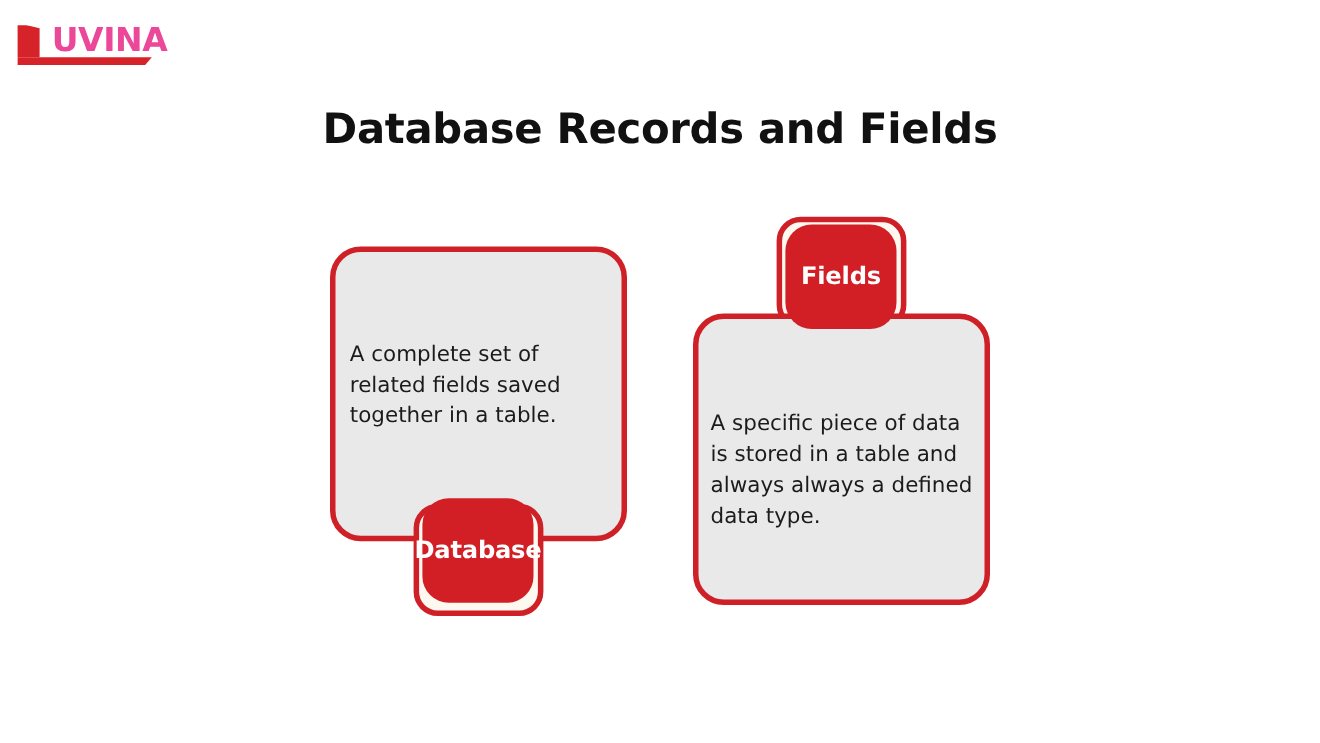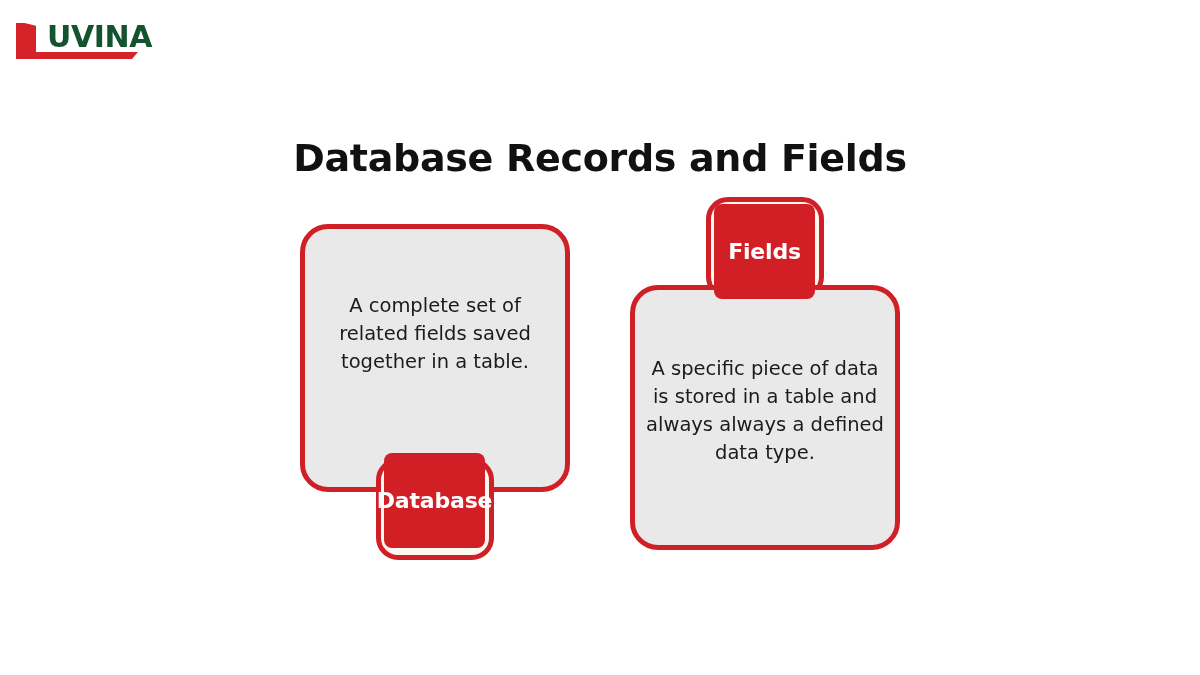--- a/index.html
+++ b/index.html
@@ -25,75 +25,75 @@
   }
   .logo svg { display: block; }
   .logo-wordmark {
     position: absolute;
     left: 33px;
     top: 4px;
     font-family: "DejaVu Sans", sans-serif;
     font-size: 30px;
     font-weight: 700;
     letter-spacing: -0.4px;
-    color: #14532d;
+    color: #ec4899;
     line-height: 1;
   }
 
   
   .slide-title {
     position: absolute;
     left: 0;
     top: 95px;
     width: 1200px;
     text-align: center;
     font-family: "DejaVu Sans", sans-serif;
     font-size: 38px;
     font-weight: 700;
     color: #111111;
     letter-spacing: -0.3px;
-    margin-top: 41px;
   }
 
   
   .card-group {
     position: absolute;
   }
 
   .card-body {
     position: absolute;
     box-sizing: border-box;
     background: #e9e9e9;
     border: 5px solid #cf2027;
     border-radius: 28px;
   }
 
   .card-text {
     position: absolute;
     box-sizing: border-box;
-    text-align: center;
+    text-align: left;
     font-family: "DejaVu Sans", sans-serif;
     font-size: 19.5px;
     line-height: 28px;
     color: #1b1b1b;
+    margin-top: 16px;
   }
 
   
   .badge-ring {
     position: absolute;
     box-sizing: border-box;
     border: 5px solid #cf2027;
     background: #fdf8f0;
     border-radius: 22px;
   }
   .badge-chip {
     position: absolute;
     box-sizing: border-box;
     background: #d21f26;
-    border-radius: 8px;
+    border-radius: 24px;
     display: flex;
     align-items: center;
     justify-content: center;
   }
   .badge-label {
     font-family: "DejaVu Sans", sans-serif;
     font-size: 22px;
     font-weight: 700;
     color: #ffffff;
     white-space: nowrap;

